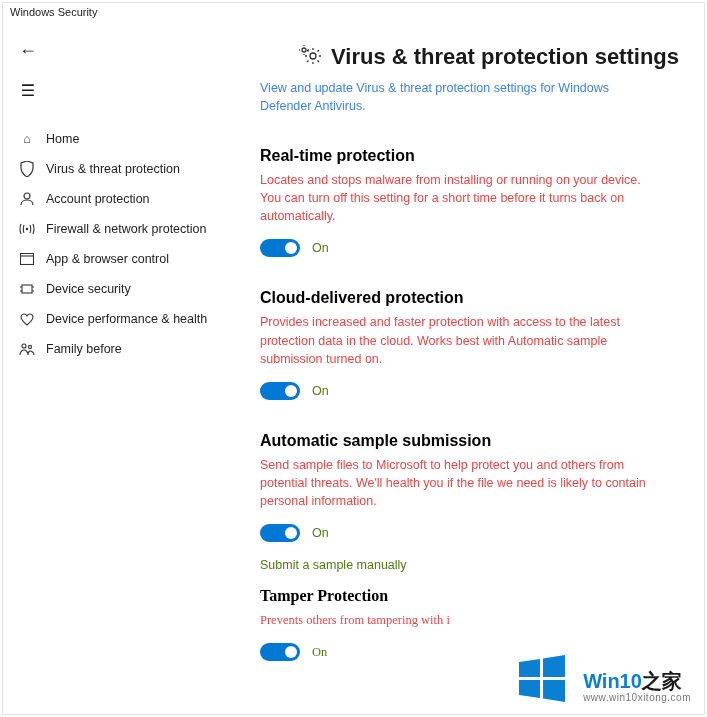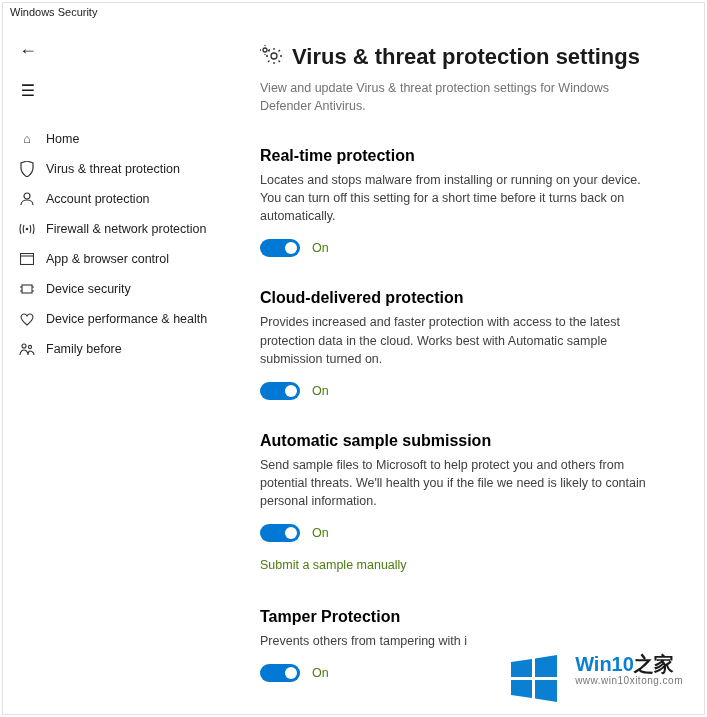--- a/index.html
+++ b/index.html
@@ -7,35 +7,35 @@
   .app { display: flex; flex-direction: column; width: 100%; height: 100%; }
   .title-bar { padding: 6px 10px; font-size: 11px; color: #222; }
   .body { display: flex; flex: 1; }
   .left { width: 230px; padding: 8px 0 0 12px; }
   .back-btn { width: 32px; height: 32px; display:flex; align-items:center; justify-content:center; font-size:18px; color:#222; }
   .hamburger { width: 32px; height: 32px; display:flex; align-items:center; justify-content:center; margin-top:10px; font-size:16px; }
   .nav { margin-top: 18px; }
   .nav-item { display:flex; align-items:center; height: 30px; padding: 0 6px; font-size: 12.5px; color:#222; gap: 10px; cursor: default; }
   .nav-item .icon { width: 18px; display:flex; align-items:center; justify-content:center; color:#333; }
   .main { flex:1; padding: 20px 28px 0 30px; }
-  .page-header { display:flex; align-items:center; gap:10px; }
+  .page-header { display:flex; align-items:center; gap:10px;justify-content:flex-end; }
   .page-header .big-icon { font-size: 18px; color:#333; }
   .page-title { font-size: 22px; font-weight: 600; }
-  .page-subtitle { font-size: 12.5px; color:#737373; margin-top:10px; max-width: 390px; line-height:1.4; }
+  .page-subtitle { font-size: 12.5px; color:#3b82f6; margin-top:10px; max-width: 390px; line-height:1.4; }
   .section { margin-top: 32px; max-width: 400px; }
-  .section.tight { margin-top: 35px; }
+  .section.tight { margin-top: 14px; font-family: Liberation Serif, serif; }
   .section-title { font-size: 16px; font-weight: 600; color:#000000; }
-  .section-desc { font-size: 12.5px; color:#404040; margin-top:6px; line-height:1.45; }
+  .section-desc { font-size: 12.5px; color:#ef4444; margin-top:6px; line-height:1.45; }
   .toggle-row { display:flex; align-items:center; gap:12px; margin-top:14px; }
   .toggle { width: 40px; height: 18px; border-radius: 10px; background:#0078d4; position:relative; }
   .toggle::after { content:""; position:absolute; right:3px; top:3px; width:12px; height:12px; background:#fff; border-radius:50%; }
   .toggle-label { font-size: 12.5px; color:#4d7c0f; }
   .link { color:#4d7c0f; font-size: 12.5px; margin-top: 16px; display:inline-block; }
   
-  .watermark { position:absolute; right:24px; bottom:14px; display:flex; align-items:flex-start; gap:16px; }
+  .watermark { position:absolute; right:16px; bottom:14px; display:flex; align-items:flex-end; gap:16px; }
   .wm-logo svg { display:block; }
   .wm-text { display:flex; flex-direction:column; line-height:1.1; }
   .wm-text .t1 { font-size: 20px; font-weight:600; }
   .wm-text .t1 .accent { color:#0b7fd1; }
   .wm-text .t2 { font-size: 10px; color:#777; letter-spacing:0.5px; }
   .frame-border { position:absolute; inset:2px; border:1px solid #e2e2e2; pointer-events:none; }
 </style>
 </head>
 <body>
 

